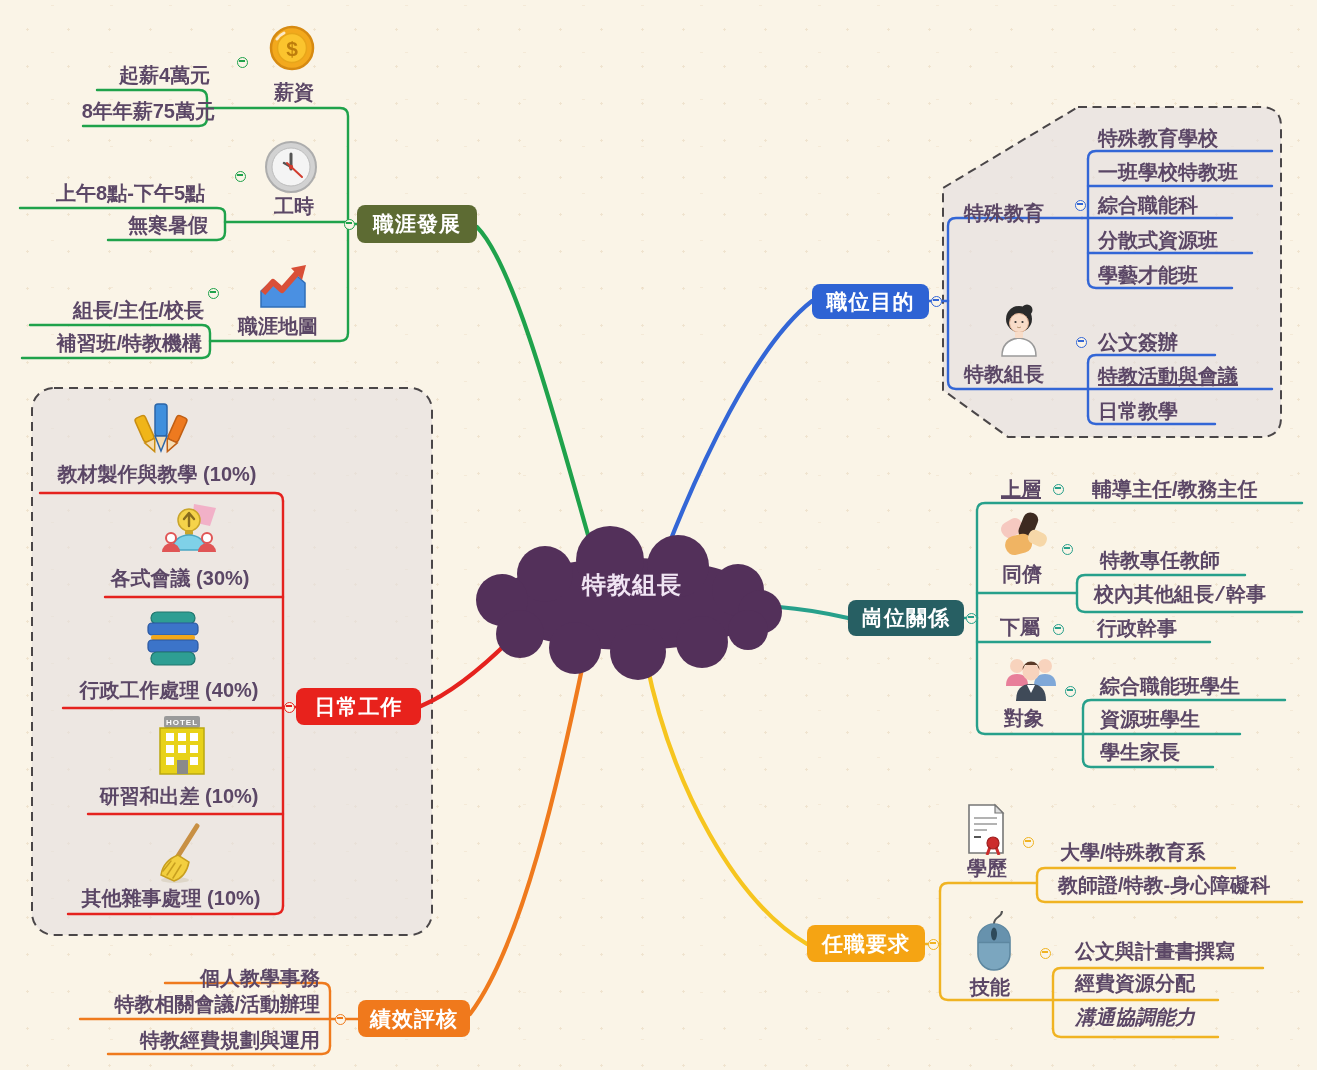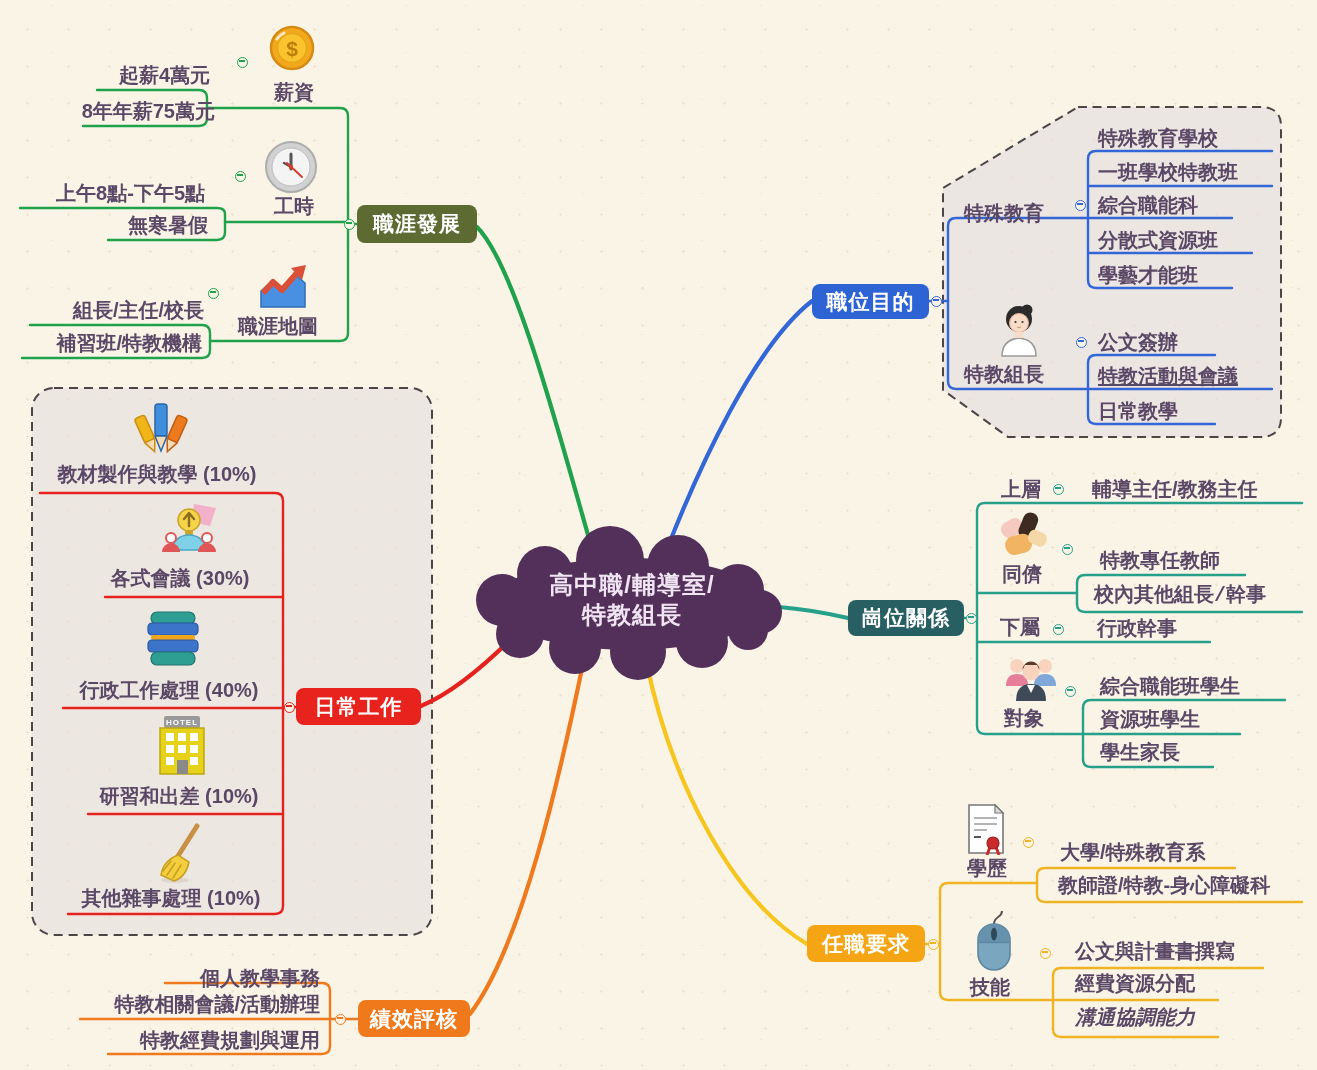--- a/index.html
+++ b/index.html
@@ -137,21 +137,20 @@
         <circle cx="760" cy="612" r="22"></circle>
       <circle cx="520" cy="634" r="24"></circle>
         <circle cx="575" cy="648" r="26"></circle>
       <circle cx="638" cy="652" r="28"></circle>
         <circle cx="702" cy="642" r="26"></circle>
       <circle cx="748" cy="630" r="20"></circle>
     </g>
   </svg>
 
   <div class="cloudtxt">
-    <div>高中職/輔導室/</div>
     <div>特教組長</div>
   </div>
 
   <div class="node" style="left:357px;top:205px;width:120px;height:38px;background:#5d6b33;">職涯發展</div>
   <div class="node" style="left:812px;top:284px;width:117px;height:35px;background:#2e63d4;">職位目的</div>
   <div class="node" style="left:848px;top:600px;width:116px;height:36px;background:#275f63;">崗位關係</div>
   <div class="node" style="left:296px;top:688px;width:125px;height:37px;background:#e8221c;font-family:Liberation Mono, monospace;">日常工作</div>
   <div class="node" style="left:358px;top:1000px;width:112px;height:37px;background:#f0791c;">績效評核</div>
   <div class="node" style="left:807px;top:925px;width:118px;height:37px;background:#f5a413;text-align:center;">任職要求</div>
 
@@ -201,21 +200,21 @@
       <circle cx="28.5" cy="19" r="1.1" fill="#333"></circle>
     <path d="M23 24 Q25 25.5 27 24" stroke="#b97" stroke-width="1" fill="none"></path>
     <path d="M8 53 Q8 37 25 35 Q42 37 42 53 Z" fill="#ffffff" stroke="#9a9a9a" stroke-width="1.5"></path>
     <rect x="21" y="29" width="8" height="6" fill="#f8dcc8"></rect>
   </svg>
   <div class="lbl ctr" style="left:960px;top:362px;width:88px;">特教組長</div>
   <div class="lbl" style="left:1098px;top:330px;">公文簽辦</div>
   <div class="lbl" style="left:1098px;top:364px;text-decoration:underline;">特教活動與會議</div>
   <div class="lbl" style="left:1098px;top:399px;">日常教學</div>
 
-  <div class="lbl" style="left:1001px;top:477px;">上層</div>
+  <div class="lbl" style="left:1001px;top:477px;text-decoration:underline;">上層</div>
   <div class="lbl" style="left:1092px;top:477px;">輔導主任/教務主任</div>
 
   <svg class="icon" style="left:995px;top:510px;" width="58" height="56" viewBox="0 0 58 56">
     <rect x="6" y="10" width="22" height="16" rx="7" fill="#f6c9c0" transform="rotate(-30 17 18)"></rect>
     <rect x="26" y="2" width="15" height="27" rx="7" fill="#3d2a20" transform="rotate(22 33 15)"></rect>
     <rect x="10" y="25" width="27" height="19" rx="9" fill="#f0b463" transform="rotate(-14 23 34)"></rect>
     <rect x="33" y="21" width="19" height="14" rx="6" fill="#f6d7a8" transform="rotate(26 42 28)"></rect>
   </svg>
   <div class="lbl" style="left:1002px;top:562px;">同儕</div>
   <div class="lbl" style="left:1100px;top:548px;">特教專任教師</div>

